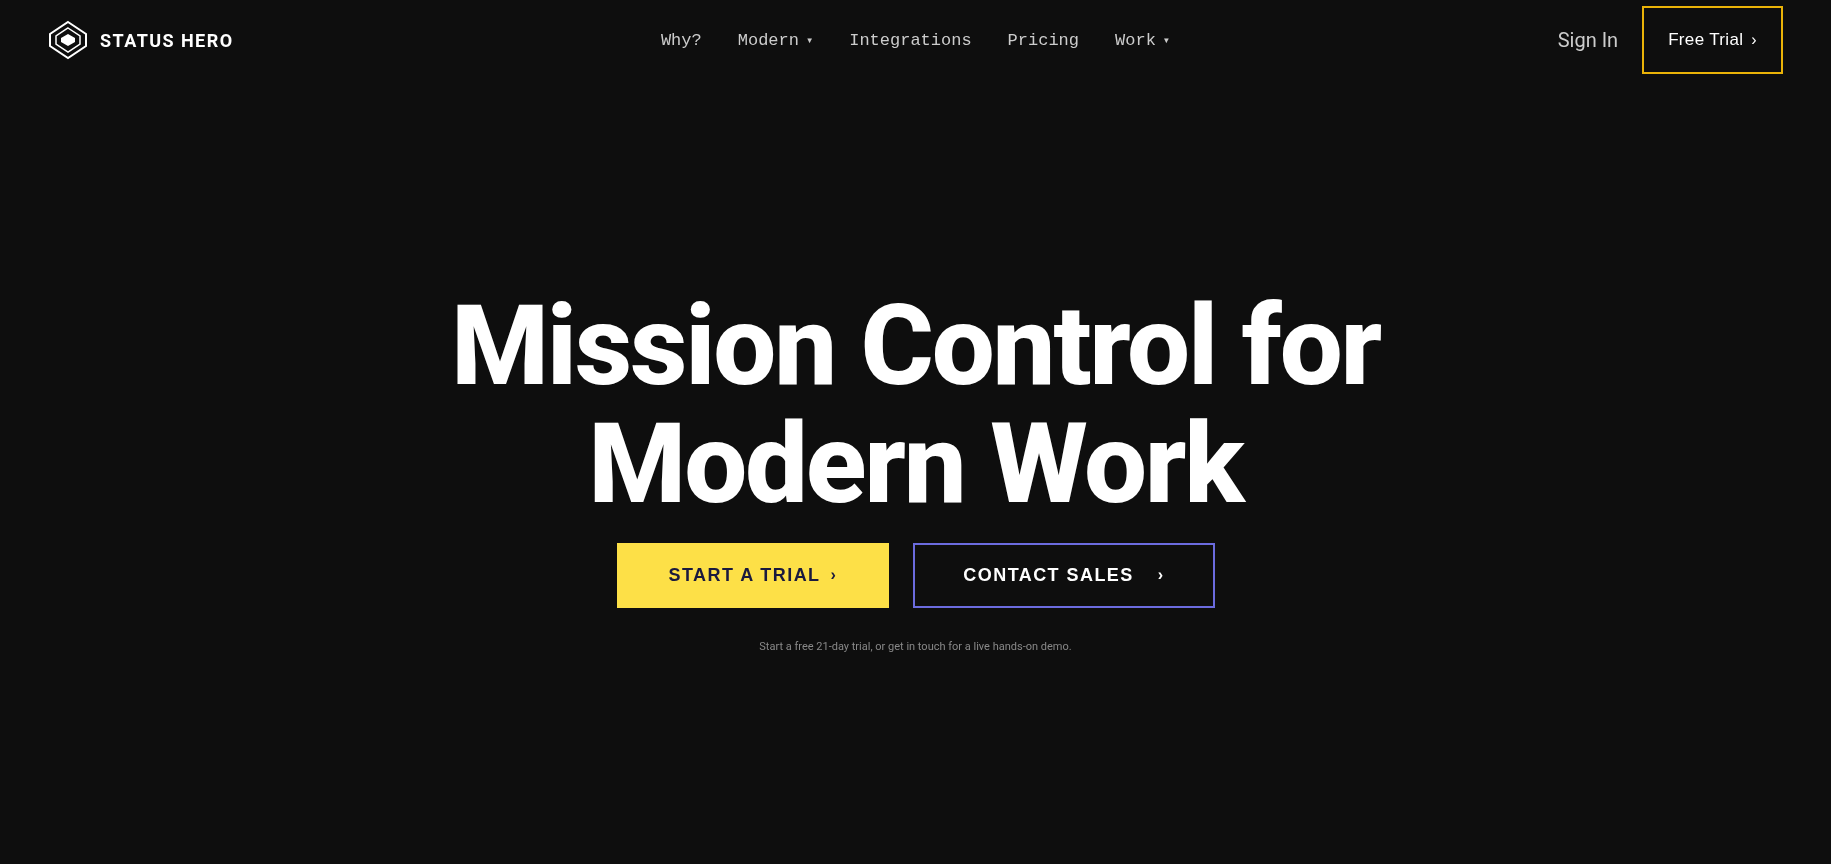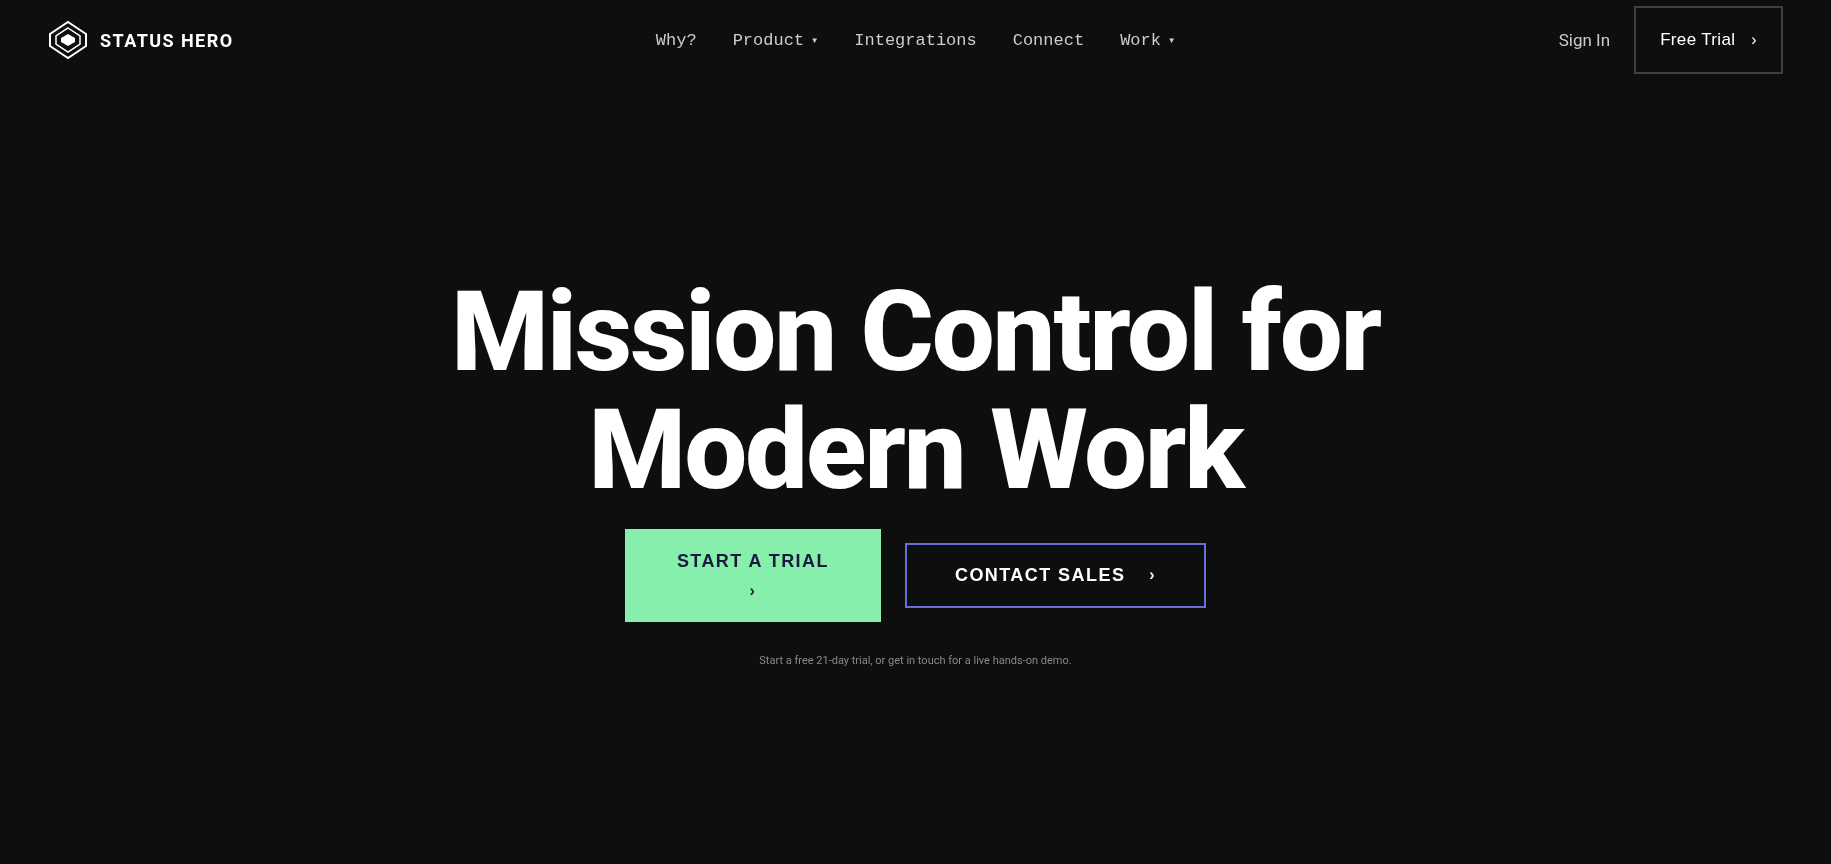--- a/index.html
+++ b/index.html
@@ -76,37 +76,37 @@
     }
 
     .nav-right {
       display: flex;
       align-items: center;
       gap: 24px;
     }
 
     .sign-in-link {
       color: #cccccc;
-      font-size: 17px;
+      font-size: 20px;
       font-weight: 400;
       cursor: pointer;
       text-decoration: none;
     }
 
     .free-trial-btn {
       color: #ffffff;
-      border: 2px solid #404040;
+      border: 2px solid #eab308;
       background: transparent;
       padding: 22px 24px;
       font-size: 17px;
       font-weight: 500;
       cursor: pointer;
       display: flex;
       align-items: center;
-      gap: 16px;
+      gap: 8px;
       letter-spacing: 0.02em;
     }
 
     
     .hero {
       display: flex;
       flex-direction: column;
       align-items: center;
       justify-content: center;
       text-align: center;
@@ -139,34 +139,33 @@
     }
 
     .hero-buttons {
       display: flex;
       align-items: center;
       gap: 24px;
       margin-bottom: 32px;
     }
 
     .btn-start-trial {
-      background-color: #86efac;
+      background-color: #fde047;
       color: #0e0e0e;
       border: none;
       padding: 22px 52px;
       font-size: 18px;
       font-weight: 700;
       letter-spacing: 0.08em;
       text-transform: uppercase;
       cursor: pointer;
       display: flex;
       align-items: center;
       gap: 10px;
       color: #1a1a3e;
-      flex-direction: column;
     }
 
     .btn-contact-sales {
       background-color: transparent;
       color: #ffffff;
       border: 2px solid #6b6bde;
       padding: 20px 48px;
       font-size: 18px;
       font-weight: 700;
       letter-spacing: 0.08em;
@@ -199,28 +198,28 @@
       <polygon points="20,14 27,18 27,22 20,26 13,22 13,18" fill="white"></polygon>
     </svg>
     <span class="brand-name">STATUS HERO</span>
   </div>
 
   <div class="nav-center">
     <a class="nav-link">
       <span>Why?</span>
     </a>
     <a class="nav-link">
-      <span>Product</span>
+      <span>Modern</span>
       <span class="chevron-down">▾</span>
     </a>
     <a class="nav-link">
       <span>Integrations</span>
     </a>
     <a class="nav-link">
-      <span>Connect</span>
+      <span>Pricing</span>
     </a>
     <a class="nav-link">
       <span>Work</span>
       <span class="chevron-down">▾</span>
     </a>
   </div>
 
   <div class="nav-right">
     <a class="sign-in-link">Sign In</a>
     <button class="free-trial-btn">

